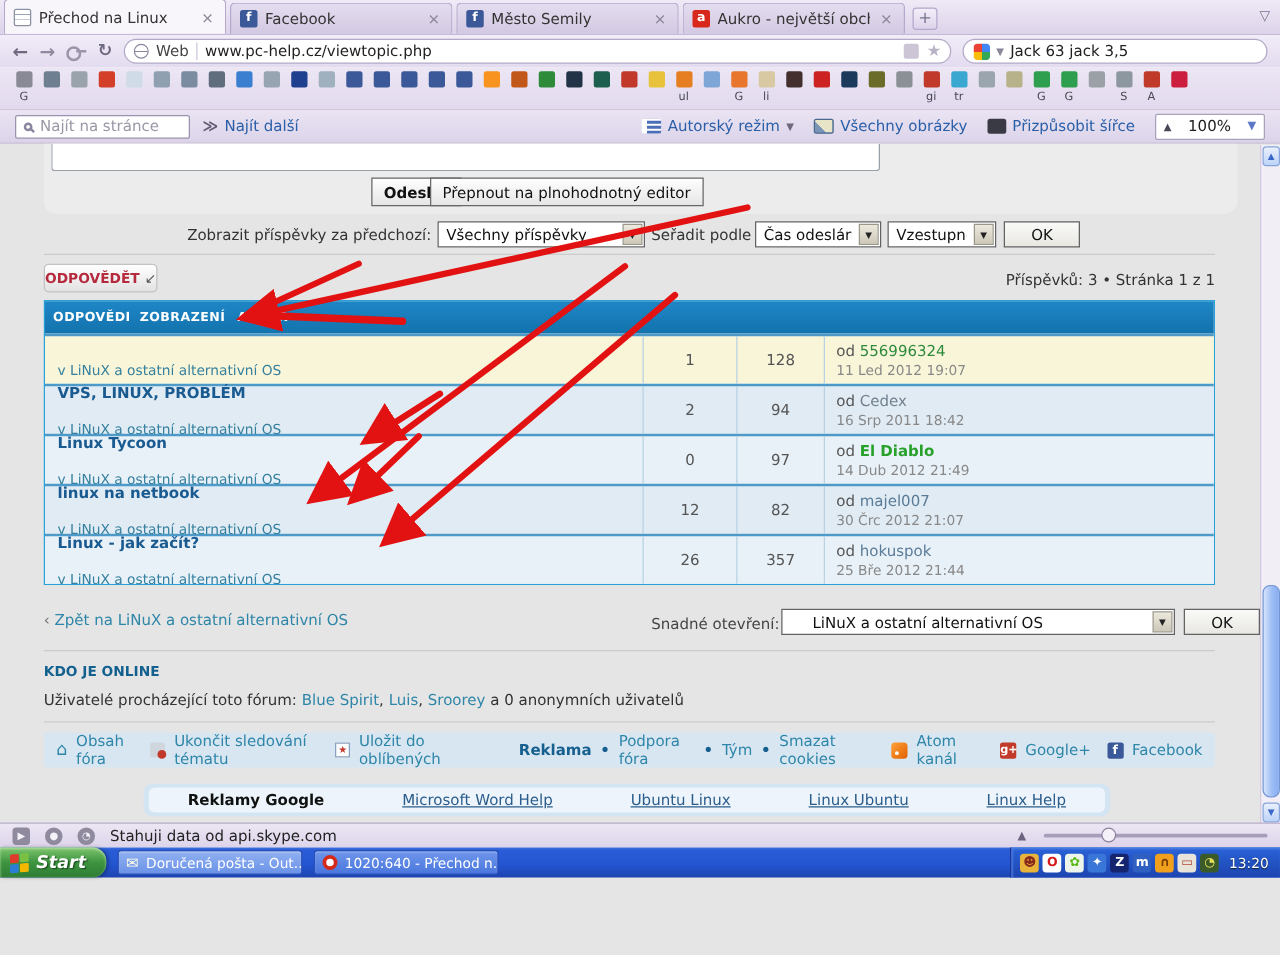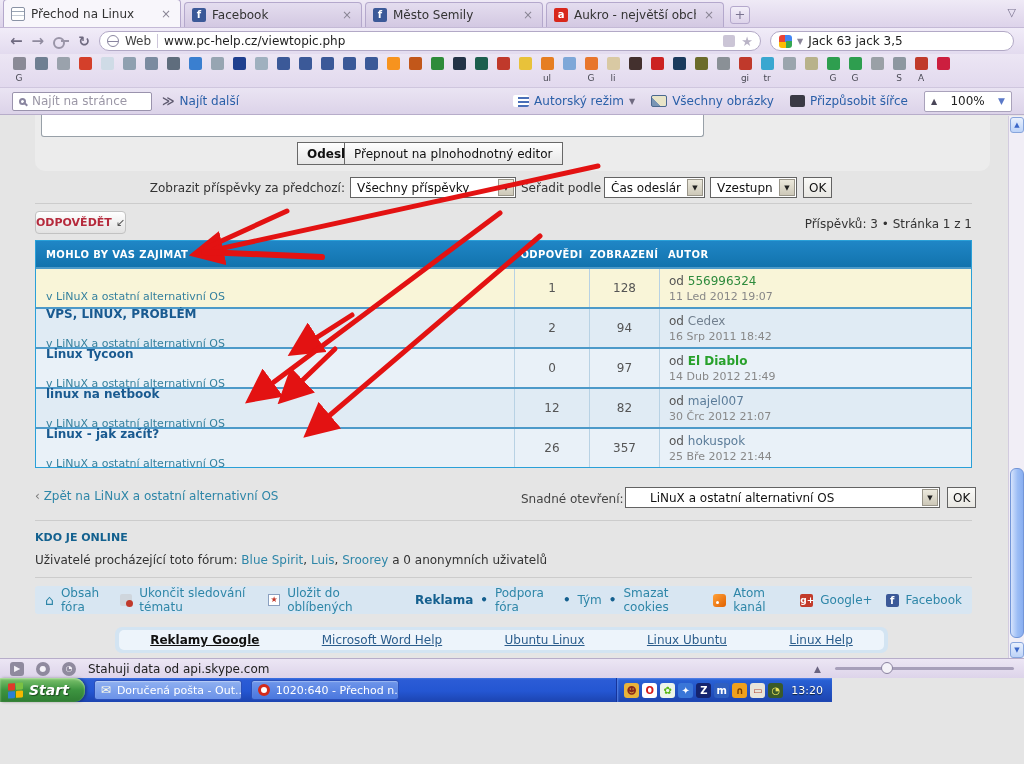--- a/index.html
+++ b/index.html
@@ -90,21 +90,21 @@
     border:1px solid #686868; font-size:12px; color:#111; display:flex; align-items:center;
     justify-content:center; padding:0 9px; }
   .lbl { position:absolute; font-size:12px; color:#333; }
   .xpsel { position:absolute; height:21px; background:#fff; border:1px solid #636363; font-size:12px;
     color:#111; display:flex; align-items:center; justify-content:space-between; padding:1px 1px 1px 6px; }
   .xpsel .seltxt { white-space:nowrap; overflow:hidden; }
   .arr { width:16px; height:17px; background:linear-gradient(#ece9dd,#cdc8b8); border:1px solid #9a968a;
     display:flex; align-items:center; justify-content:center; margin-left:6px; flex:0 0 auto; }
   .arr::before { content:"▼"; font-size:7px; color:#222; }
   .okbtn { position:absolute; height:21px; border:1px solid #636363; background:linear-gradient(#fafaf8,#e8e7e2);
-    font-size:12px; color:#111; display:flex; align-items:center; padding:0 5px; }
+    font-size:12px; color:#111; display:flex; align-items:center; padding:0 21px; }
   .rule { position:absolute; left:35px; width:937px; border-top:1px solid #ccc; }
 
   .replybtn { position:absolute; left:35px; top:96px; width:91px; height:23px; border:1px solid #c2c2c2;
     border-radius:4px; background:linear-gradient(#ffffff,#e2e2e2); color:#b52a3c; font-weight:bold;
     font-size:11px; display:flex; align-items:center; justify-content:center; gap:4px; }
   .replybtn::after { content:"↙"; color:#555; font-size:11px; font-weight:normal; }
   .postcount { position:absolute; top:102px; right:52px; font-size:12px; color:#333; }
 
   .rtable { position:absolute; left:35px; top:125px; width:937px; border:1px solid #2aa0d8; background:#fff; }
   .rt-head { height:26px; background:linear-gradient(#1f86c6,#1273ad); color:#fff; display:flex;
@@ -155,21 +155,21 @@
     font-weight:bold; text-align:center; line-height:13px; margin-left:6px; flex:0 0 auto; }
   .gpico::before { content:"g+"; }
   .fbico { width:13px; height:13px; border-radius:2px; background:#3b5998; color:#fff; font-size:10px;
     font-weight:bold; text-align:center; line-height:13px; margin-left:6px; flex:0 0 auto; }
   .fbico::before { content:"f"; }
 
   .adsbar { position:absolute; left:115px; top:512px; width:773px; height:26px; background:#d3e4f2;
     border-radius:7px; padding:3px 4px; }
   .adsin { height:20px; background:#edf4fb; border-radius:5px; display:flex; align-items:center;
     justify-content:space-around; font-size:12px; }
-  .adlabel { font-weight:bold; color:#111; text-decoration:underline; }
+  .adlabel { font-weight:bold; color:#111; }
   .adlink { color:#2b5d8c; text-decoration:underline; }
 
   .scroll { position:absolute; left:1008px; top:116px; width:16px; height:543px; background:#f1eef6;
     border-left:1px solid #d2cbdf; }
   .sb-up,.sb-dn { position:absolute; left:1px; width:14px; height:16px;
     background:linear-gradient(#e9f0fd,#bdd3f8); border:1px solid #87a5dc; border-radius:3px;
     color:#3b67c8; font-size:7px; text-align:center; line-height:15px; }
   .sb-up { top:1px; } .sb-up::before { content:"▲"; }
   .sb-dn { bottom:1px; } .sb-dn::before { content:"▼"; }
   .sb-thumb { position:absolute; left:1px; top:352px; width:14px; height:170px;
@@ -180,21 +180,21 @@
     background:linear-gradient(#ece6f4,#ddd4ea); border-top:1px solid #b7adca;
     display:flex; align-items:center; padding:0 10px; gap:12px; font-size:12px; color:#222; }
   .stico { width:14px; height:14px; border-radius:3px; background:#8f8a9e; color:#f4f2f8; font-size:8px;
     text-align:center; line-height:14px; flex:0 0 auto; }
   .slider { margin-left:auto; display:flex; align-items:center; gap:14px; width:200px; }
   .sl-up { color:#6a6480; font-size:9px; }
   .sl-track { flex:1; height:3px; background:#a79fba; border-radius:2px; position:relative; }
   .sl-handle { position:absolute; left:26%; top:-5px; width:12px; height:12px; background:#f4f2f8;
     border:1px solid #8a82a0; border-radius:50%; }
 
-  .taskbar { position:absolute; left:0; top:678px; width:832px; height:24px;
+  .taskbar { position:absolute; left:0; top:678px; width:1024px; height:24px;
     background:linear-gradient(#3f74e0,#2b5cd6 8%,#2456d2 55%,#1c44b0); display:flex; align-items:center; }
   .start { height:24px; background:linear-gradient(#7ec46e,#3d9440 50%,#2f7d33);
     border-radius:0 11px 11px 0; display:flex; align-items:center; gap:6px; padding:0 16px 0 8px;
     color:#fff; font-weight:bold; font-style:italic; font-size:14px; text-shadow:1px 1px 1px #1c4a1e;
     box-shadow:inset 0 1px 2px #b8e2a8, 2px 0 3px rgba(0,0,0,.3); }
   .flag { width:15px; height:15px; display:grid; grid-template-columns:7px 7px; grid-template-rows:7px 7px;
     gap:1px; transform:skewY(-5deg); }
   .flag i { display:block; border-radius:1px; }
   .flag i:nth-child(1){background:#e03a2a;} .flag i:nth-child(2){background:#7ac143;}
   .flag i:nth-child(3){background:#2a7fd4;} .flag i:nth-child(4){background:#f5b800;}
@@ -495,21 +495,20 @@
 
     <div class="rule" style="top:88px"></div>
 
     <div class="replybtn">
       <span>ODPOVĚDĚT</span>
     </div>
     <div class="postcount">Příspěvků: 3 • Stránka 1 z 1</div>
 
     <div class="rtable">
       <div class="rt-head">
-        <span class="c-topic">MOHLO BY VÁS ZAJÍMAT</span>
         <span class="c-rep" style="color:#fff">ODPOVĚDI</span>
         <span class="c-view" style="color:#fff">ZOBRAZENÍ</span>
         <span class="c-auth">AUTOR</span>
       </div>
 
       <div class="rt-row r-hl">
         <span class="c-topic">
           <div class="t-forum">v LiNuX a ostatní alternativní OS</div>
         </span>
         <span class="c-rep">1</span>

